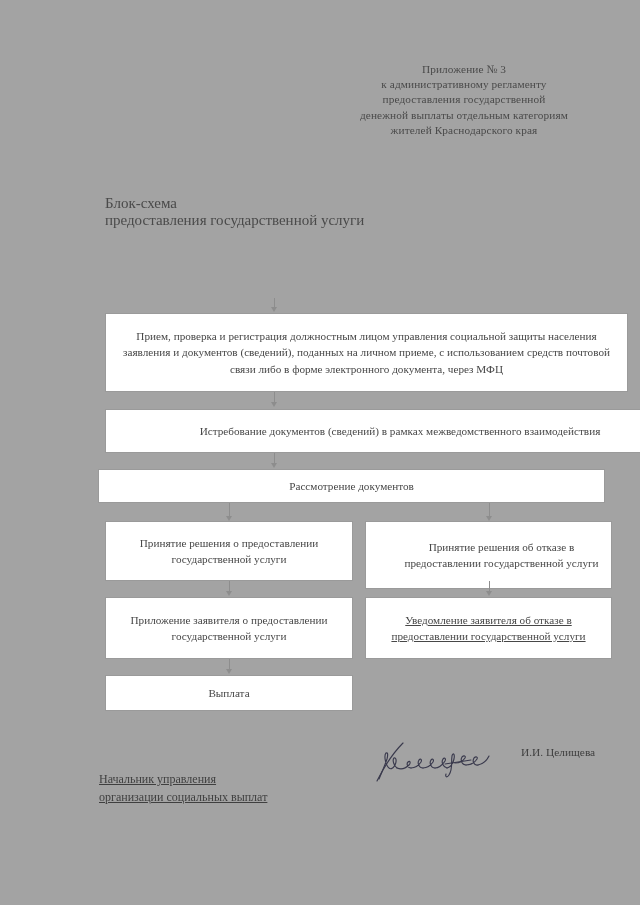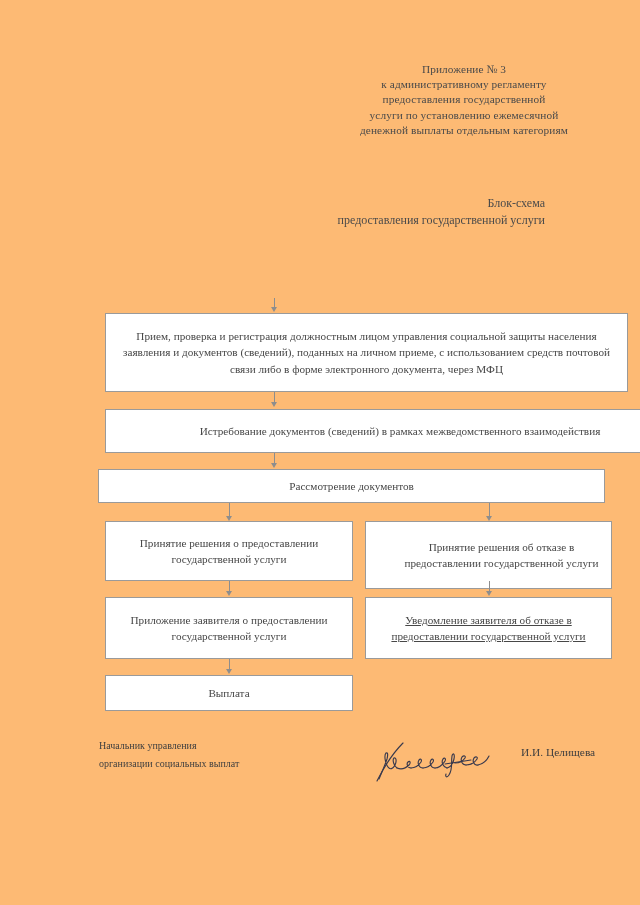--- a/index.html
+++ b/index.html
@@ -4,21 +4,21 @@
 <style>
   html, body {
     margin: 0;
     padding: 0;
     background: #ffffff;
   }
   #page {
     position: relative;
     width: 640px;
     height: 905px;
-    background: #fdba74;
+    background: #a3a3a3;
     font-family: "Liberation Serif", "DejaVu Serif", serif;
     color: #3b3b3b;
     overflow: hidden;
   }
 
   
   #header {
     position: absolute;
     left: 330px;
     top: 62px;
@@ -30,22 +30,22 @@
     letter-spacing: 0.1px;
   }
   #header div { white-space: nowrap; }
 
   
   #doc-title {
     position: absolute;
     left: 105px;
     top: 195px;
     width: 440px;
-    text-align: right;
-    font-size: 12px;
+    text-align: left;
+    font-size: 15px;
     line-height: 17px;
     color: #4a4a4a;
   }
 
   
   .box {
     position: absolute;
     box-sizing: border-box;
     border: 1px solid #9a9a9a;
     background: #ffffff;
@@ -72,24 +72,25 @@
     height: 0;
     border-left: 3.5px solid transparent;
     border-right: 3.5px solid transparent;
     border-top: 5px solid #8d8d8d;
   }
 
   
   #sig-role {
     position: absolute;
     left: 99px;
-    top: 737px;
-    font-size: 10px;
+    top: 771px;
+    font-size: 12px;
     line-height: 17.5px;
     color: #3f3f3f;
+    text-decoration: underline;
   }
   #sig-name {
     position: absolute;
     left: 521px;
     top: 746px;
     font-size: 11.4px;
     color: #3f3f3f;
     white-space: nowrap;
   }
   #signature {
@@ -102,22 +103,22 @@
 </style>
 </head>
 <body>
 
 <div id="page">
 
   <div id="header">
     <div>Приложение № 3</div>
     <div>к административному регламенту</div>
     <div>предоставления государственной</div>
-    <div>услуги по установлению ежемесячной</div>
     <div>денежной выплаты отдельным категориям</div>
+    <div>жителей Краснодарского края</div>
   </div>
 
   <div id="doc-title">
     <div>Блок-схема</div>
     <div>предоставления государственной услуги</div>
   </div>
 
   <div class="conn" style="left:274px; top:298px; height:10px;"></div>
   <div class="arrow" style="left:271px; top:307px;"></div>
 

